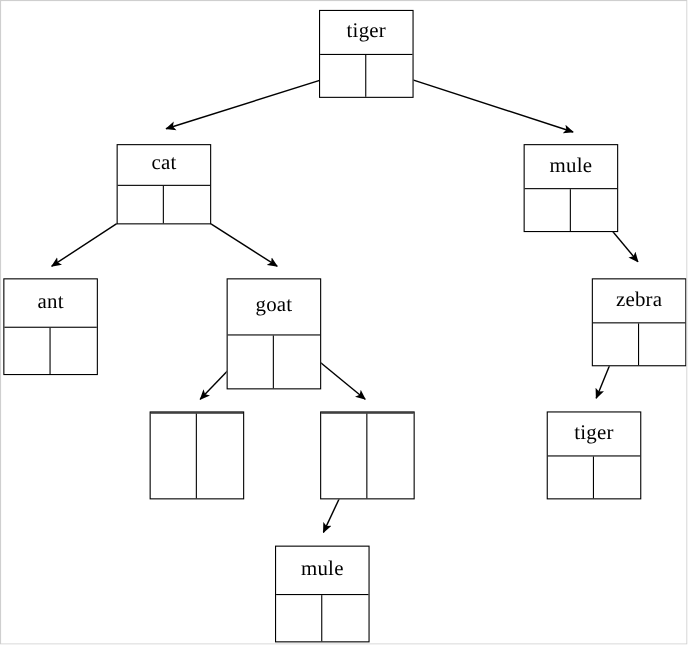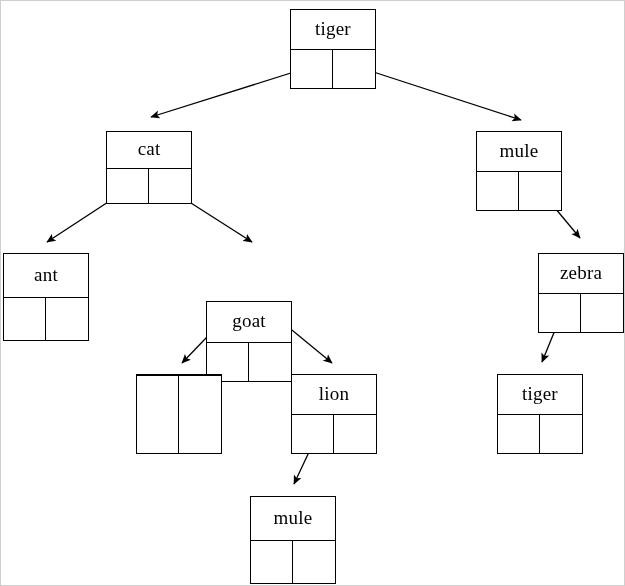--- a/index.html
+++ b/index.html
@@ -107,42 +107,41 @@
           <div class="ptr-cell right"></div>
         </div>
       </div>
       <div class="node" style="left: 2px; top: 252px; width: 86px; height: 88px;">
         <div class="node-label">ant</div>
         <div class="node-pointers">
           <div class="ptr-cell left"></div>
           <div class="ptr-cell right"></div>
         </div>
       </div>
-      <div class="node" style="left: 205px; top: 252px; width: 86px; height: 81px; margin-top: 48px;">
+      <div class="node" style="left: 205px; top: 252px; width: 86px; height: 101px;">
         <div class="node-label">goat</div>
         <div class="node-pointers">
           <div class="ptr-cell left"></div>
           <div class="ptr-cell right"></div>
         </div>
       </div>
       <div class="node" style="left: 537px; top: 252px; width: 86px; height: 80px;">
         <div class="node-label">zebra</div>
         <div class="node-pointers">
           <div class="ptr-cell left"></div>
           <div class="ptr-cell right"></div>
         </div>
       </div>
       <div class="node" style="left: 135px; top: 373px; width: 86px; height: 80px;">
         <div class="node-pointers">
           <div class="ptr-cell left"></div>
           <div class="ptr-cell right"></div>
         </div>
       </div>
       <div class="node" style="left: 290px; top: 373px; width: 86px; height: 80px;">
-        <div class="node-label">lion</div>
         <div class="node-pointers">
           <div class="ptr-cell left"></div>
           <div class="ptr-cell right"></div>
         </div>
       </div>
       <div class="node" style="left: 496px; top: 373px; width: 86px; height: 80px; text-align: center;">
         <div class="node-label">tiger</div>
         <div class="node-pointers">
           <div class="ptr-cell left"></div>
           <div class="ptr-cell right"></div>

